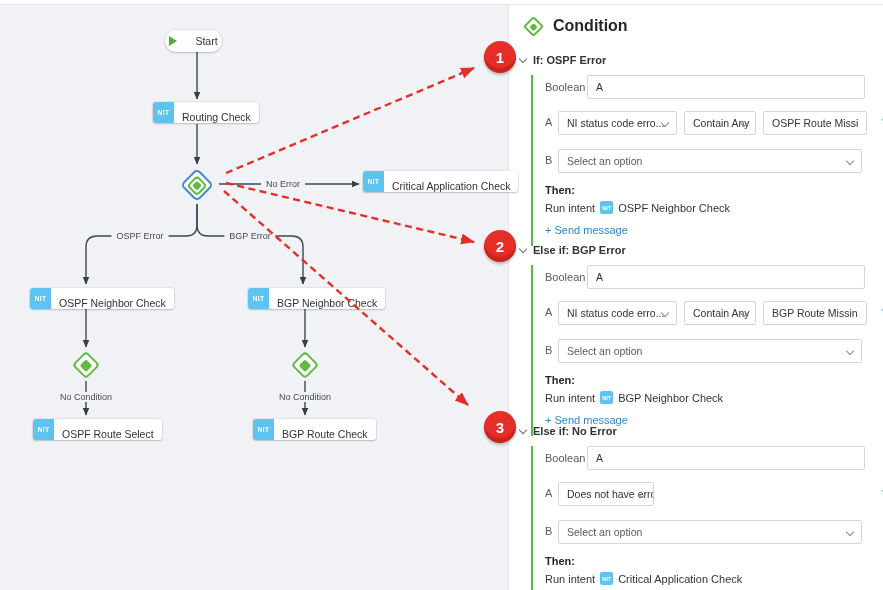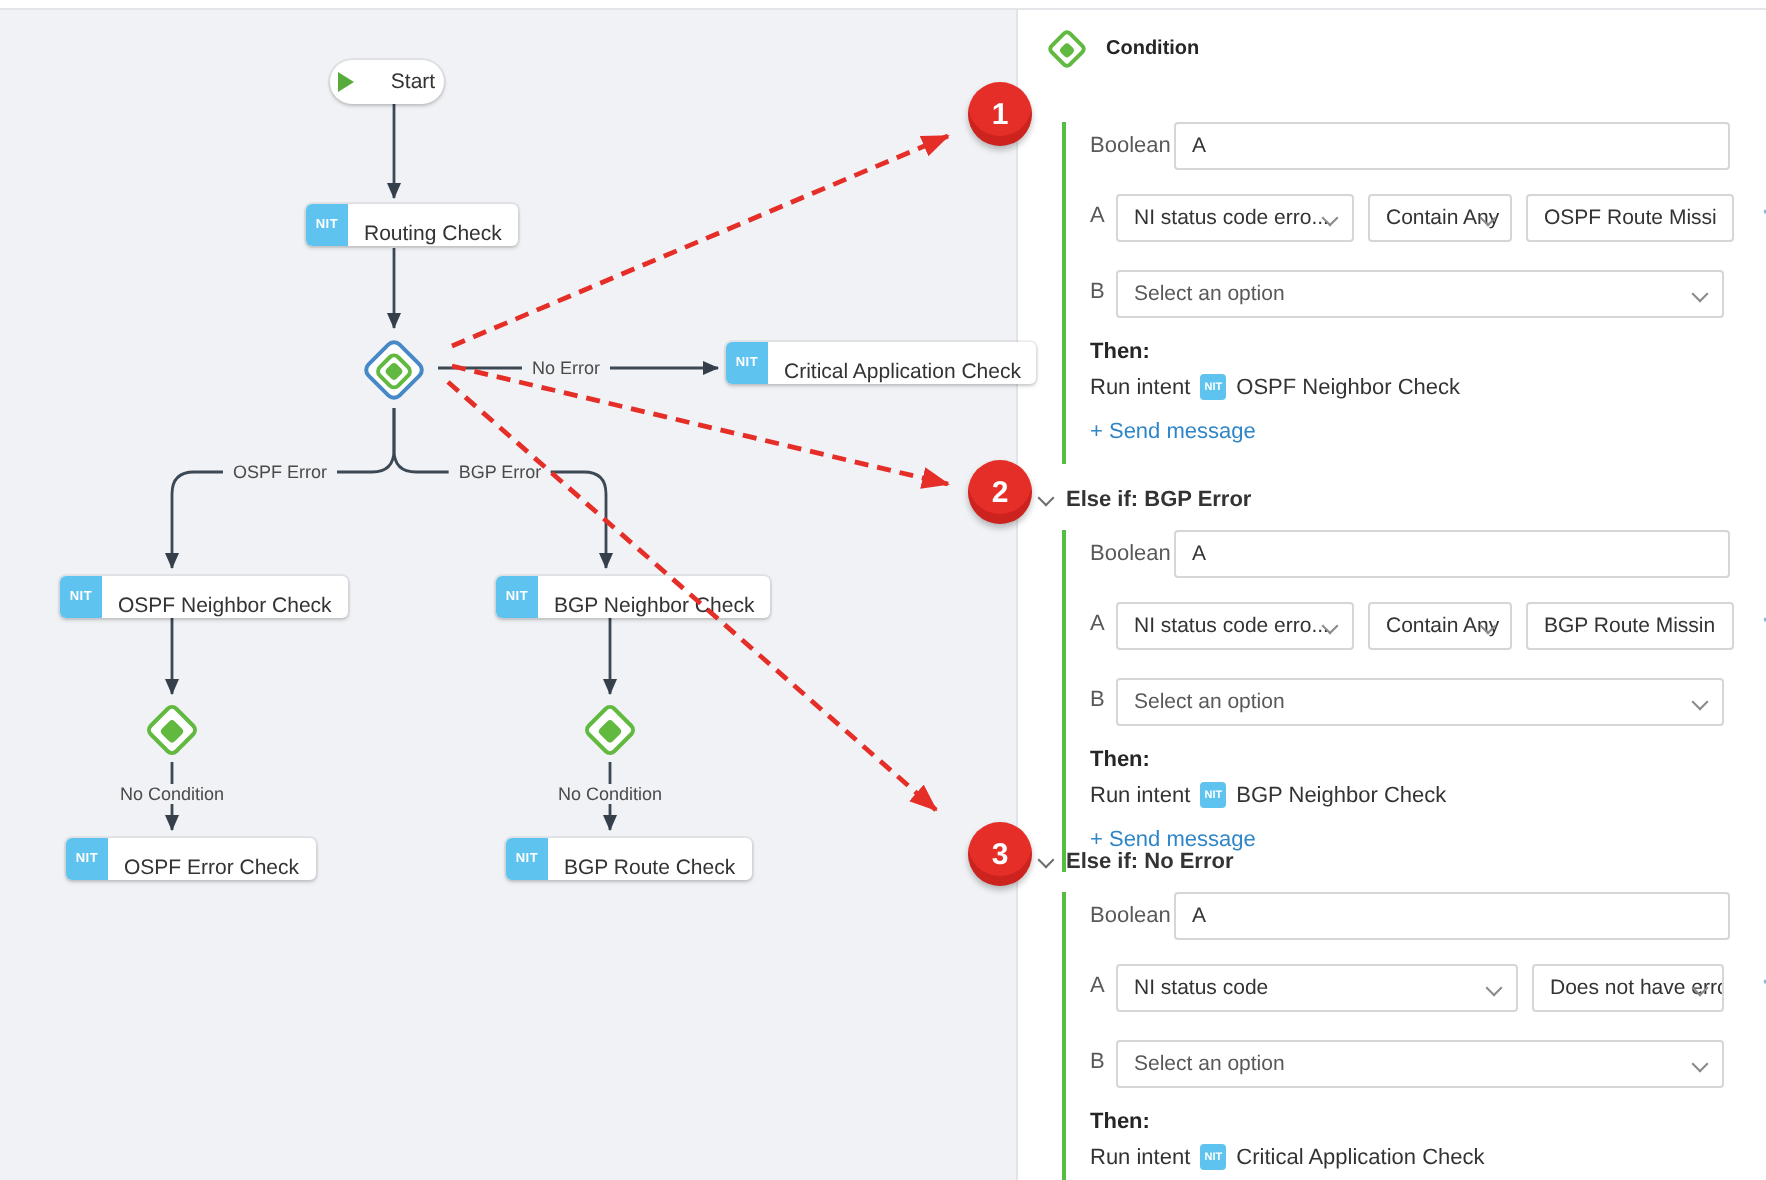--- a/index.html
+++ b/index.html
@@ -34,21 +34,21 @@
   .d-greenb{ border:2px solid #62b93f; border-radius:4px; background:#fff; display:flex; align-items:center; justify-content:center; }
   .d-core  { background:#62b93f; border-radius:2px; }
 
   .circle-badge { position:absolute; z-index:5; width:32px; height:32px; border-radius:50%;
                   background:#e62e28; box-shadow:0 2px 3px rgba(0,0,0,0.25), inset 0 -5px 0 rgba(150,10,10,0.30);
                   color:#fff; font-size:15px; font-weight:bold; display:flex; align-items:center; justify-content:center; }
 
   
   #panel { position:absolute; left:510px; top:5px; width:373px; height:585px; background:#fff; }
   .panel-header { position:absolute; left:16px; top:12px; display:flex; align-items:center; gap:12px; }
-  .panel-title { font-size:10px; font-weight:bold; color:#262626; }
+  .panel-title { font-size:16px; font-weight:bold; color:#262626; }
 
   .section { position:absolute; left:12px; width:357px; }
   .sec-header { position:relative; font-size:11px; font-weight:bold; color:#333; padding-left:11px; height:14px; display:flex; align-items:center; }
   .chev { width:6px; height:6px; border-right:1.5px solid #6e6e6e; border-bottom:1.5px solid #6e6e6e; transform:rotate(45deg); display:inline-block; }
   .sec-header .chev { position:absolute; left:-2px; top:3px; }
   .sec-body { margin-top:2px; margin-left:9px; border-left:2px solid #58bb42; padding-left:12px; padding-bottom:10px; }
 
   .frow { position:relative; display:flex; align-items:center; margin-top:12px; }
   .frow.first { margin-top:8px; }
   .flabel { font-size:11px; color:#595959; flex:0 0 auto; }
@@ -121,21 +121,21 @@
       <span class="nlabel">OSPF Neighbor Check</span>
     </div>
 
     <div class="node" style="left:248px; top:283px;">
       <span class="badge">NIT</span>
       <span class="nlabel">BGP Neighbor Check</span>
     </div>
 
     <div class="node" style="left:33px; top:414px;">
       <span class="badge">NIT</span>
-      <span class="nlabel">OSPF Error Check</span>
+      <span class="nlabel">OSPF Route Select</span>
     </div>
 
     <div class="node" style="left:253px; top:414px;">
       <span class="badge">NIT</span>
       <span class="nlabel">BGP Route Check</span>
     </div>
 
     <div class="diamond-wrap" style="left:185px; top:168px;">
       <div class="d-outer d-blue">
         <div class="d-greenb" style="width:15px; height:15px;">
@@ -180,20 +180,24 @@
 
   <div id="panel">
     <div class="panel-header">
       <div class="d-outer d-greenb" style="width:15px; height:15px; border-radius:3px;">
         <div class="d-core" style="width:6px; height:6px;"></div>
       </div>
       <span class="panel-title">Condition</span>
     </div>
 
     <div class="section" style="top:48px;">
+      <div class="sec-header">
+        <span class="chev"></span>
+        <span>If: OSPF Error</span>
+      </div>
       <div class="sec-body">
         <div class="frow first">
           <span class="flabel bool">Boolean</span>
           <input class="ctrl w-bool" value="A" style="">
         </div>
         <div class="frow">
           <span class="flabel ab">A</span>
           <div class="ctrl select w-f1">
             <span>NI status code erro...</span>
             <span class="chev"></span>
@@ -279,24 +283,20 @@
         <span class="chev"></span>
         <span>Else if: No Error</span>
       </div>
       <div class="sec-body">
         <div class="frow first">
           <span class="flabel bool">Boolean</span>
           <input class="ctrl w-bool" value="A" style="">
         </div>
         <div class="frow">
           <span class="flabel ab">A</span>
-          <div class="ctrl select w-f1-wide">
-            <span>NI status code</span>
-            <span class="chev"></span>
-          </div>
           <div class="ctrl select w-op-wide">
             <span>Does not have error</span>
             <span class="chev"></span>
           </div>
           <svg class="trash" viewBox="0 0 14 16">
             <g fill="#83bce6">
                 <rect x="4.5" y="0" width="5" height="2.4" rx="0.5"></rect>
                 <rect x="0.5" y="3" width="13" height="2" rx="0.5"></rect>
                 <path d="M2 6 h10 l-0.8 9.4 a0.7 0.7 0 0 1 -0.7 0.6 H3.5 a0.7 0.7 0 0 1 -0.7 -0.6 Z"></path>
               </g>

